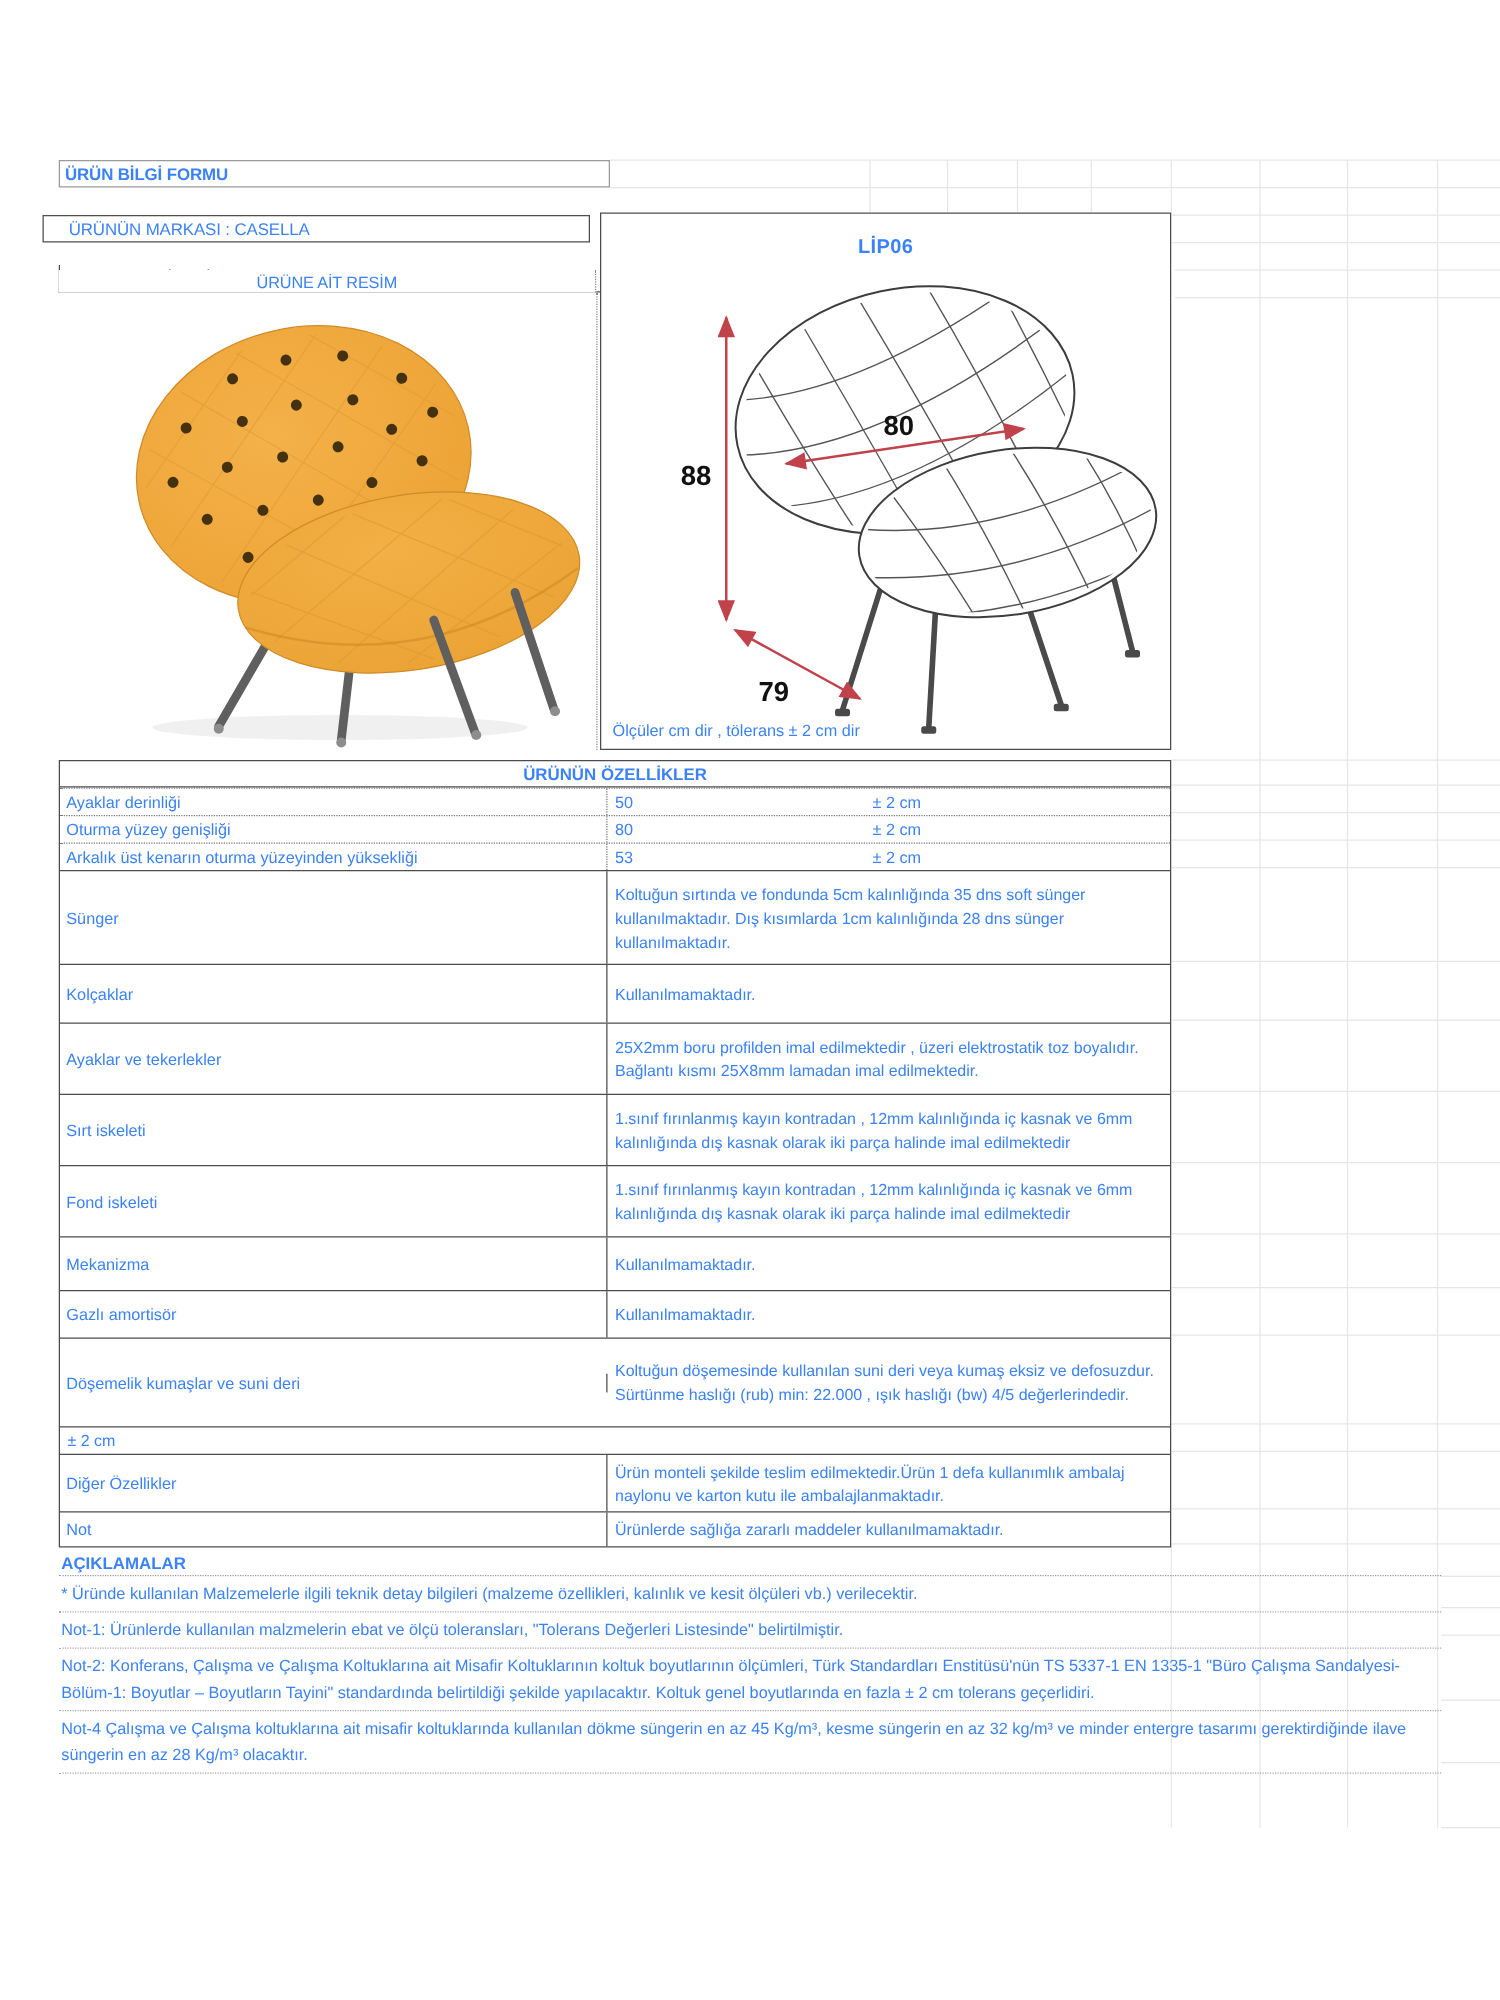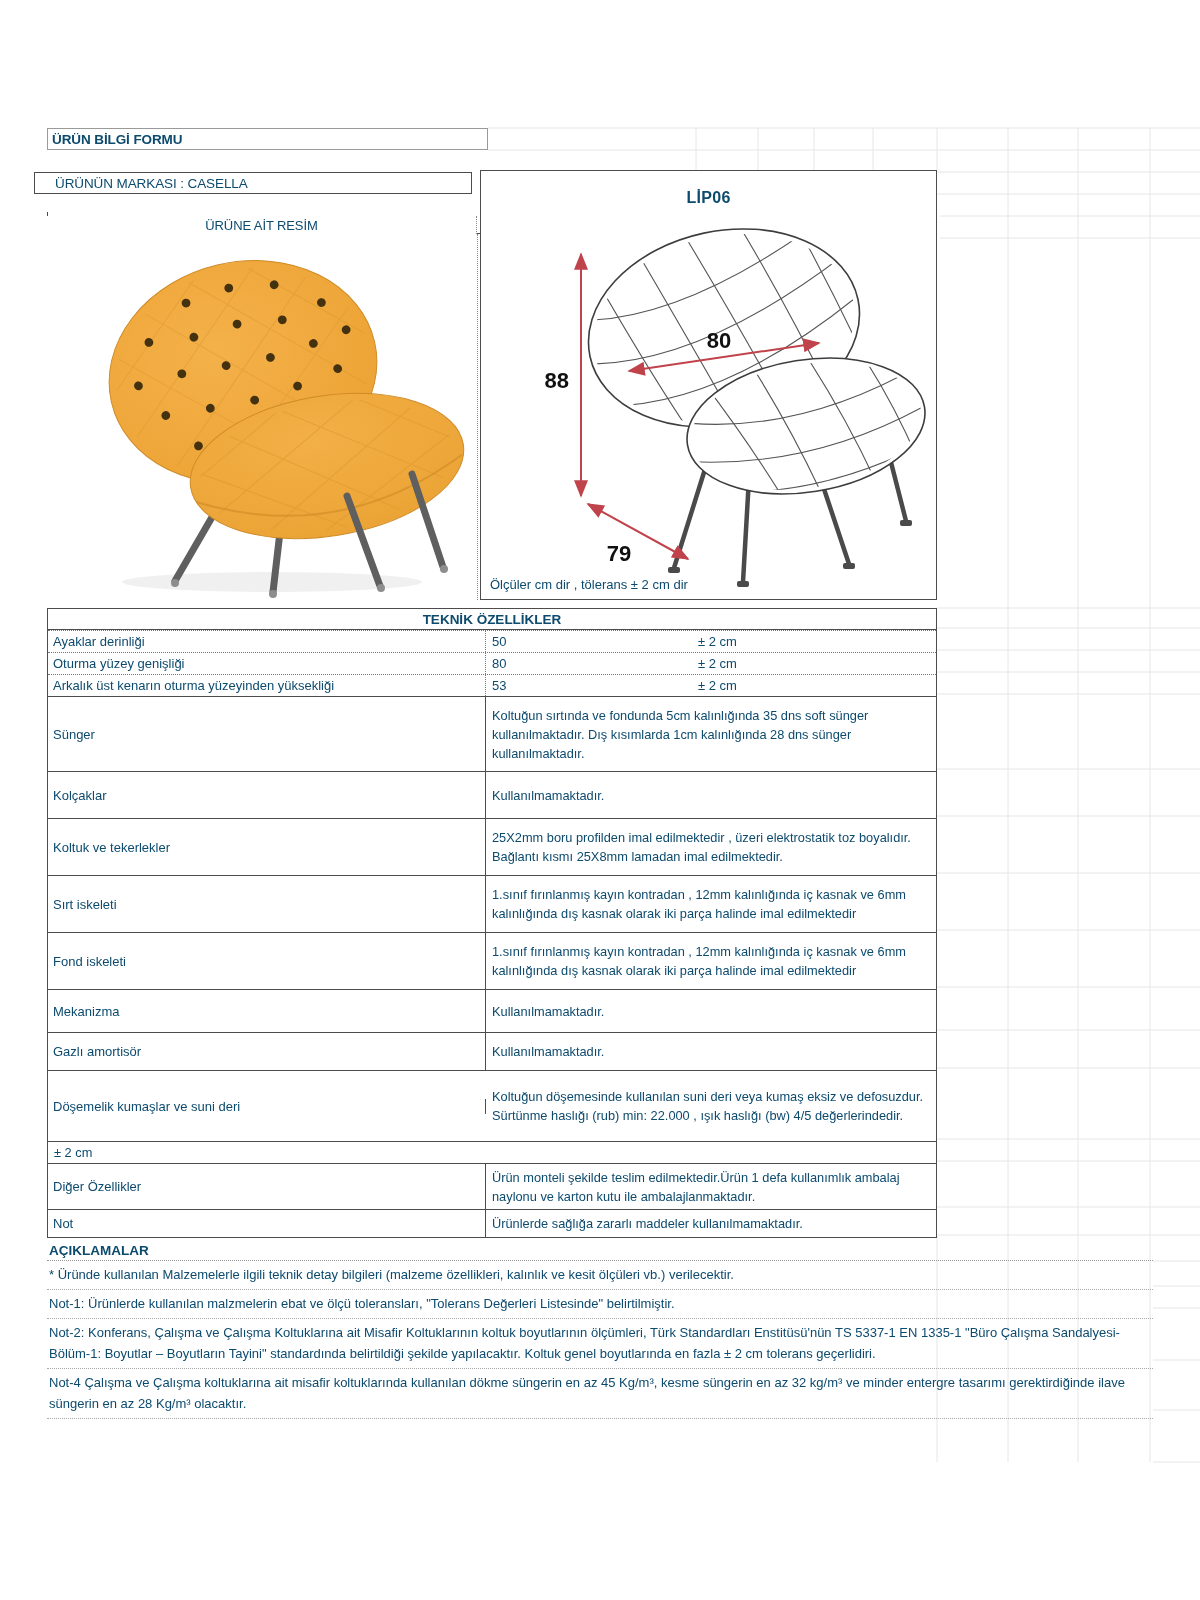--- a/index.html
+++ b/index.html
@@ -1,17 +1,17 @@
 <!DOCTYPE html>
 <html><head>
 <meta charset="utf-8">
 <style>
   html,body{margin:0;padding:0;background:#fff;}
   .sheet{position:relative;width:1200px;height:1600px;background:#fff;
-         font-family:"Liberation Sans",sans-serif;color:#0c4a6e;overflow:hidden;}
+         font-family:"Liberation Sans",sans-serif;color:#3b82f6;overflow:hidden;}
   .abs{position:absolute;text-decoration:underline;}
   
   #margin-grid{position:absolute;left:0;top:0;z-index:0;}
   
   .cell{position:absolute;display:flex;align-items:center;box-sizing:border-box;
         font-size:13.5px;letter-spacing:-0.1px;background:#fff;z-index:2;}
   .form-title{left:47px;top:128px;width:441px;height:22px;border:1px solid #9a9a9a;
               font-weight:bold;padding-left:4px;}
   .brand-row{left:34px;top:172px;width:438px;height:22px;border:1.5px solid #4c4c4c;padding-left:20px;}
   .name-row{left:47px;top:212px;width:438px;height:22px;border:1.5px solid #4c4c4c;
@@ -271,21 +271,21 @@
     <line x1="148" y1="155" x2="338" y2="127" stroke="#c0424b" stroke-width="2" marker-start="url(#arr)" marker-end="url(#arr)"></line>
     <text x="238" y="132" text-anchor="middle" font-size="22" font-weight="bold" fill="#111" font-family="Liberation Sans, sans-serif">80</text>
 
     <line x1="107" y1="288" x2="207" y2="343" stroke="#c0424b" stroke-width="2" marker-start="url(#arr)" marker-end="url(#arr)"></line>
     <text x="138" y="345" text-anchor="middle" font-size="22" font-weight="bold" fill="#111" font-family="Liberation Sans, sans-serif">79</text>
   </svg>
   <div class="drawing-note">Ölçüler cm dir , tölerans ± 2 cm dir</div>
 </div>
 
 <div class="spec-table">
-  <div class="spec-header">TEKNİK ÖZELLİKLER</div>
+  <div class="spec-header">ÜRÜNÜN ÖZELLİKLER</div>
   <div class="spec-rows">
   <div class="spec-row dim">
     <div class="spec-label">Ayaklar derinliği</div>
     <div class="spec-value-wrap">
       <div class="spec-value">50</div>
       <div class="spec-tol">± 2 cm</div>
     </div>
   </div>
 
   <div class="spec-row dim">
@@ -314,21 +314,21 @@
 
   <div class="spec-row">
     <div class="spec-label">Kolçaklar</div>
     <div class="spec-value-wrap">
       <div class="spec-value">Kullanılmamaktadır.</div>
       <div class="spec-tol"></div>
     </div>
   </div>
 
   <div class="spec-row">
-    <div class="spec-label">Koltuk ve tekerlekler</div>
+    <div class="spec-label">Ayaklar ve tekerlekler</div>
     <div class="spec-value-wrap">
       <div class="spec-value">25X2mm boru profilden imal edilmektedir , üzeri elektrostatik toz boyalıdır. Bağlantı kısmı 25X8mm lamadan imal edilmektedir.</div>
       <div class="spec-tol"></div>
     </div>
   </div>
 
   <div class="spec-row">
     <div class="spec-label">Sırt iskeleti</div>
     <div class="spec-value-wrap">
       <div class="spec-value">1.sınıf fırınlanmış kayın kontradan , 12mm kalınlığında iç kasnak ve 6mm kalınlığında dış kasnak olarak iki parça halinde imal edilmektedir</div>

